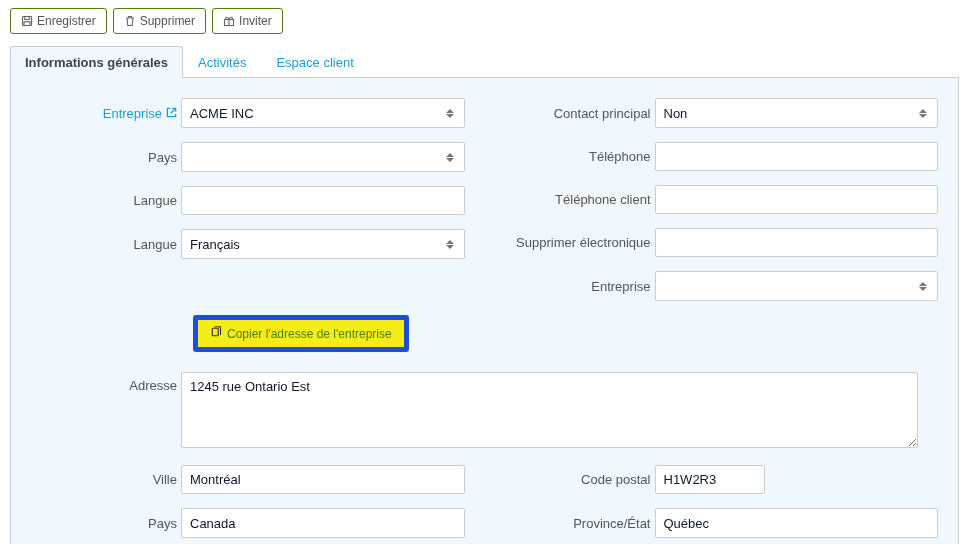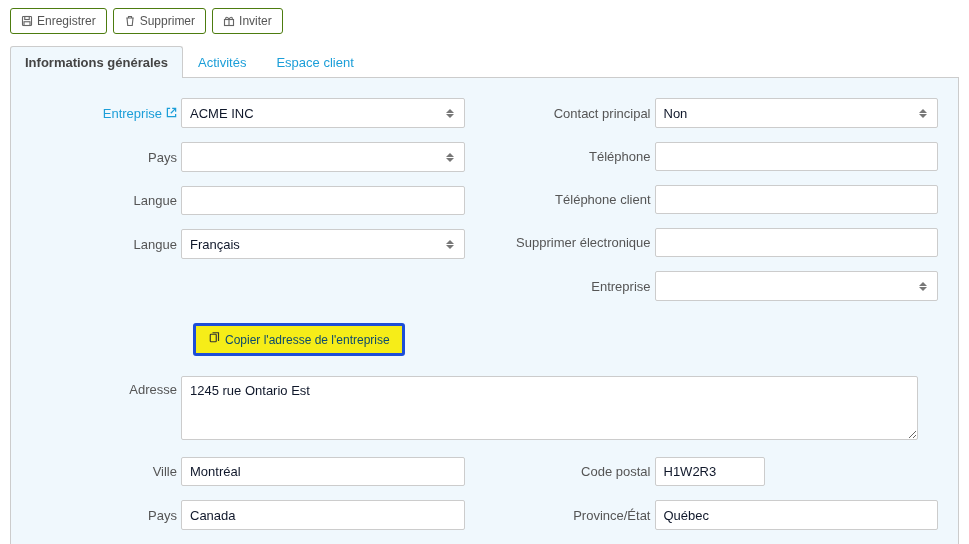--- a/index.html
+++ b/index.html
@@ -103,33 +103,32 @@
       border-right: 4px solid transparent;
     }
     .sort-icon::before { border-bottom: 4px solid #777; }
     .sort-icon::after  { border-top: 4px solid #777; }
     .full-row {
       display: flex;
       align-items: flex-start;
       margin-bottom: 14px;
     }
     .full-row .label { padding-top: 6px; }
-    textarea { height: 64px; resize: both; }
+    textarea { height: 76px; resize: both; }
     .copy-btn {
       background: #f6ed18;
-      border: 3px solid #1d4ed8;
-      color: #0c4a6e;
+      border: 5px solid #1d4ed8;
+      color: #4d7c0f;
       padding: 6px 12px;
       font-size: 12px;
       border-radius: 3px;
       cursor: pointer;
       display: inline-flex;
       align-items: center;
       gap: 5px;
-      margin-top: 8px;
     }
     .spacer-row { margin-left: 162px; margin-bottom: 20px; }
     .address-control { flex: 1; margin-right: 20px; }
     .two-col-row { display: flex; gap: 40px; }
     .two-col-row .row { flex: 1; margin-bottom: 14px; }
     .small-input { max-width: 110px; }
   </style>
 </head>
 <body>
 

